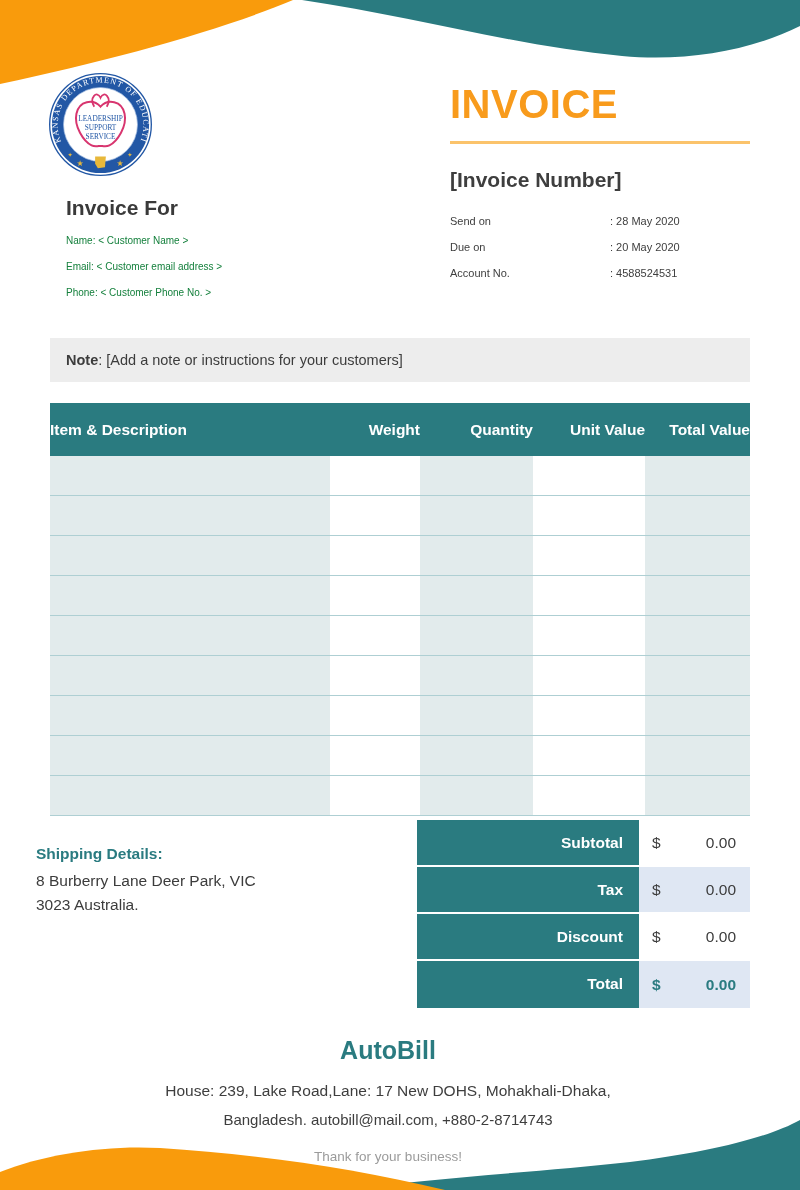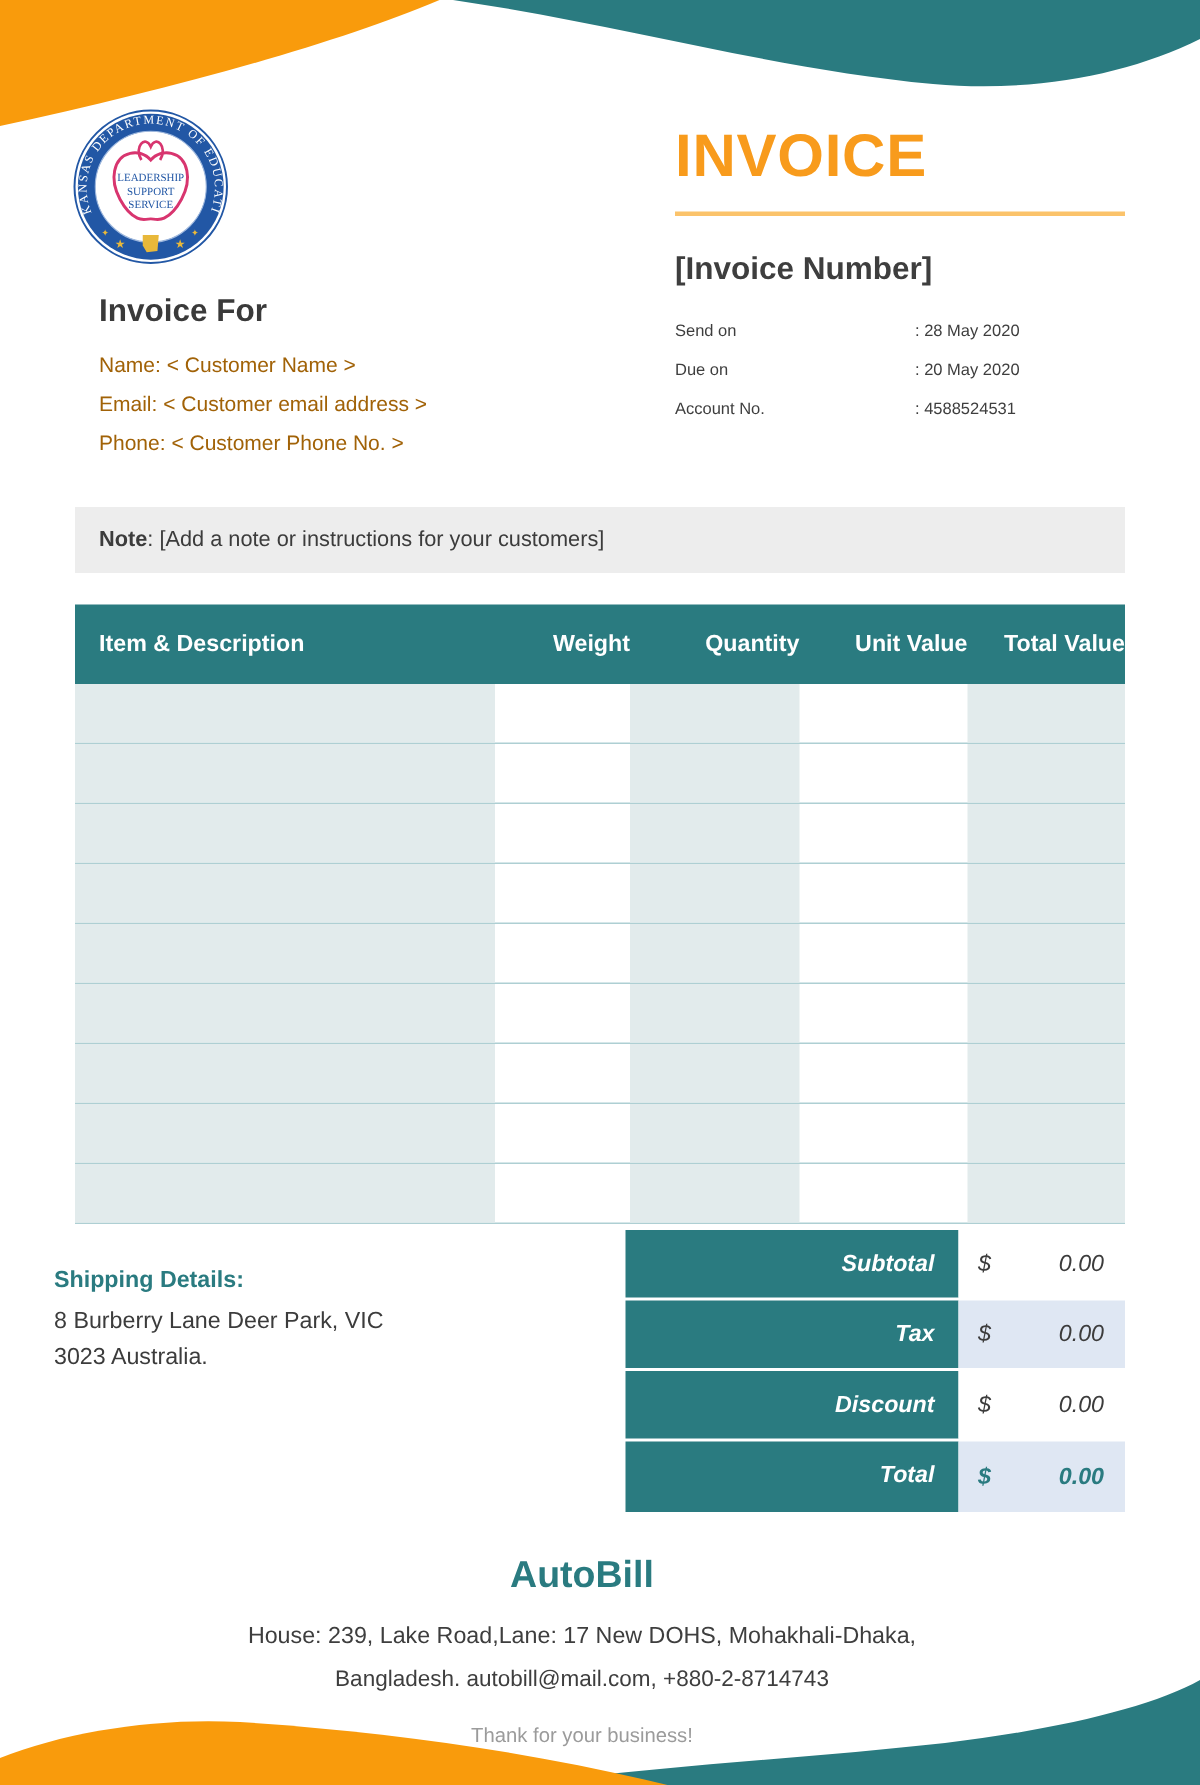--- a/index.html
+++ b/index.html
@@ -19,38 +19,38 @@
   .title-rule { margin-top:17px; width:300px; height:3px; background:#FBC36B; }
   .inv-number { margin-top:24px; font-size:21px; font-weight:bold; color:#3e3e3e; }
   .meta { margin-top:16px; }
   .meta-row { display:flex; height:26px; align-items:center; font-size:11px; color:#3e3e3e; }
   .meta-label { width:160px; }
 
   
   .cust { position:absolute; left:66px; top:196px; width:380px; }
   .cust h2 { font-size:21px; font-weight:bold; color:#3a3a3a; }
   .cust-lines { margin-top:15px; }
-  .cust-line { height:26px; font-size:14px; color:#a16207; }
+  .cust-line { height:26px; font-size:10px; color:#15803d; }
 
   
   .note { position:absolute; left:50px; top:338px; width:700px; height:44px; background:#EDEDED;
           display:flex; align-items:center; padding-left:16px; font-size:14.5px; color:#3c3c3c; }
   .note b { font-weight:bold; }
 
   
   .table { position:absolute; left:50px; top:403px; width:700px; }
   .tr { display:grid; grid-template-columns:280px 90px 113px 112px 105px; }
   .thead { height:53px; background:#2A7B80; color:#fff; font-weight:bold; font-size:15.5px; align-items:center; }
-  .thead .th:first-child { text-align:left; padding-left:16px; }
+  .thead .th:first-child { text-align:left; }
   .thead .th { text-align:right; }
   .tbody .tr { height:40px; border-bottom:1px solid #AECFD3; }
   .tbody .td:nth-child(odd) { background:#E2EBEC; }
 
   
-  .totals { position:absolute; left:417px; top:820px; width:333px;font-style:italic; }
+  .totals { position:absolute; left:417px; top:820px; width:333px; }
   .tot-row { display:flex; height:47px; border-bottom:2px solid rgba(255,255,255,0.55); }
   .tot-row:last-child { border-bottom:none; }
   .tot-label { width:222px; background:#2A7B80; color:#fff; font-weight:bold; font-size:15.5px;
                text-align:right; padding-right:16px; line-height:45px; }
   .tot-value { width:111px; display:flex; justify-content:space-between; align-items:center;
                padding:0 14px 0 13px; font-size:15.5px; color:#3c3c3c; background:#fff; }
   .tot-row.alt .tot-value { background:#DFE7F3; }
   .tot-row.emph .tot-value { color:#2A7B80; font-weight:bold; }
 
   

